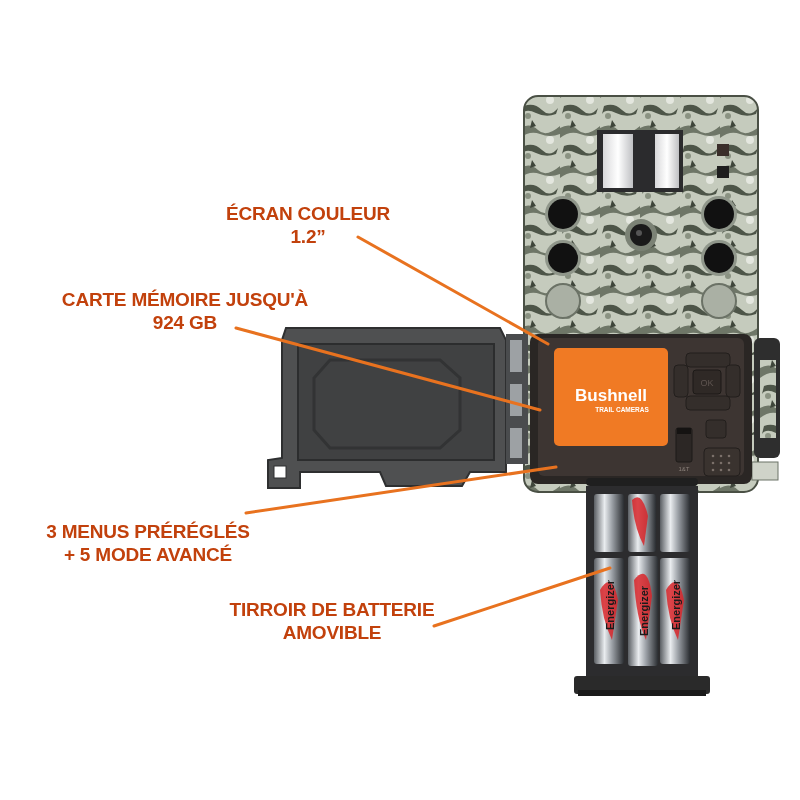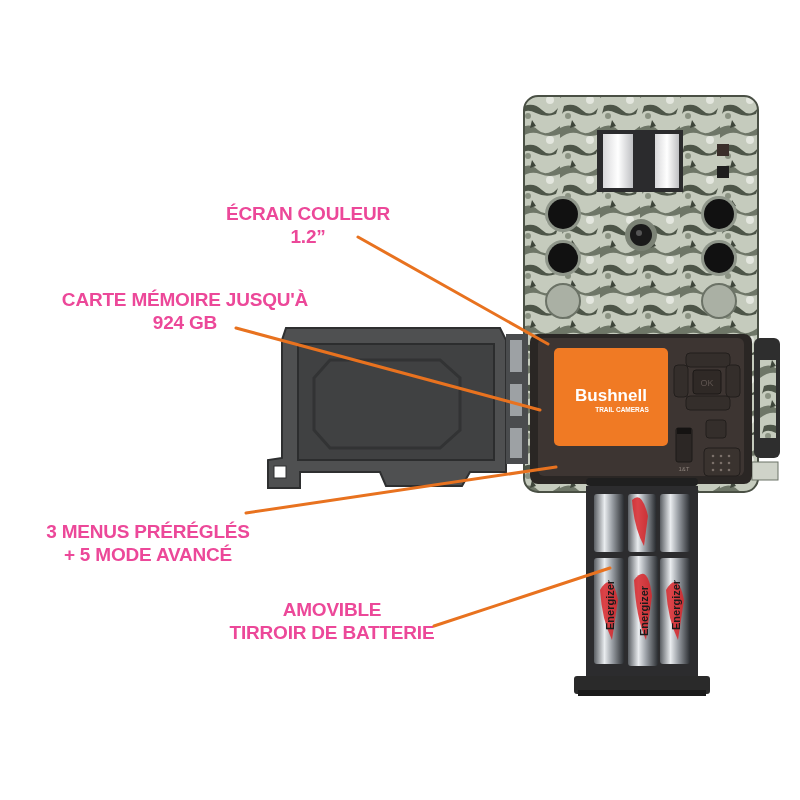--- a/index.html
+++ b/index.html
@@ -1,38 +1,38 @@
 <!DOCTYPE html>
 <html><head>
 <meta charset="utf-8">
 <style>
   html, body { margin:0; padding:0; background:#ffffff; }
   body { width:800px; height:800px; position:relative; overflow:hidden; font-family:"Liberation Sans", sans-serif; }
-  .label { position:absolute; color:#ec4899; font-weight:bold; font-size:19px; line-height:23px; text-align:center; letter-spacing:-0.2px; white-space:nowrap; }
+  .label { position:absolute; color:#c2410c; font-weight:bold; font-size:19px; line-height:23px; text-align:center; letter-spacing:-0.2px; white-space:nowrap; }
   .label span { display:block; }
   svg.overlay { position:absolute; left:0; top:0; }
 </style>
 </head>
 <body>
 
 <div class="label" style="left:208px; top:202px; width:200px;">
   <span>ÉCRAN COULEUR</span>
   <span>1.2”</span>
 </div>
 <div class="label" style="left:40px; top:288px; width:290px;">
   <span>CARTE MÉMOIRE JUSQU'À</span>
   <span>924 GB</span>
 </div>
 <div class="label" style="left:28px; top:520px; width:240px;text-align:center;">
   <span>3 MENUS PRÉRÉGLÉS</span>
   <span>+ 5 MODE AVANCÉ</span>
 </div>
 <div class="label" style="left:212px; top:598px; width:240px;">
+  <span>TIRROIR DE BATTERIE</span>
   <span>AMOVIBLE</span>
-  <span>TIRROIR DE BATTERIE</span>
 </div>
 
 <svg class="overlay" width="800" height="800" viewBox="0 0 800 800">
   <defs>
     <pattern id="camo" width="40" height="40" patternUnits="userSpaceOnUse">
       <rect width="40" height="40" fill="#c5cbbd"></rect>
       <path d="M0 8 Q10 2 18 10 T40 6 L40 14 Q30 18 20 14 T0 18Z" fill="#6e7667"></path>
       <path d="M4 26 Q14 22 22 30 T38 28 L36 34 Q26 38 16 33 T2 34Z" fill="#4d5548"></path>
       <circle cx="30" cy="20" r="4" fill="#e4e7df"></circle>
       <circle cx="8" cy="36" r="3" fill="#8a9282"></circle>

